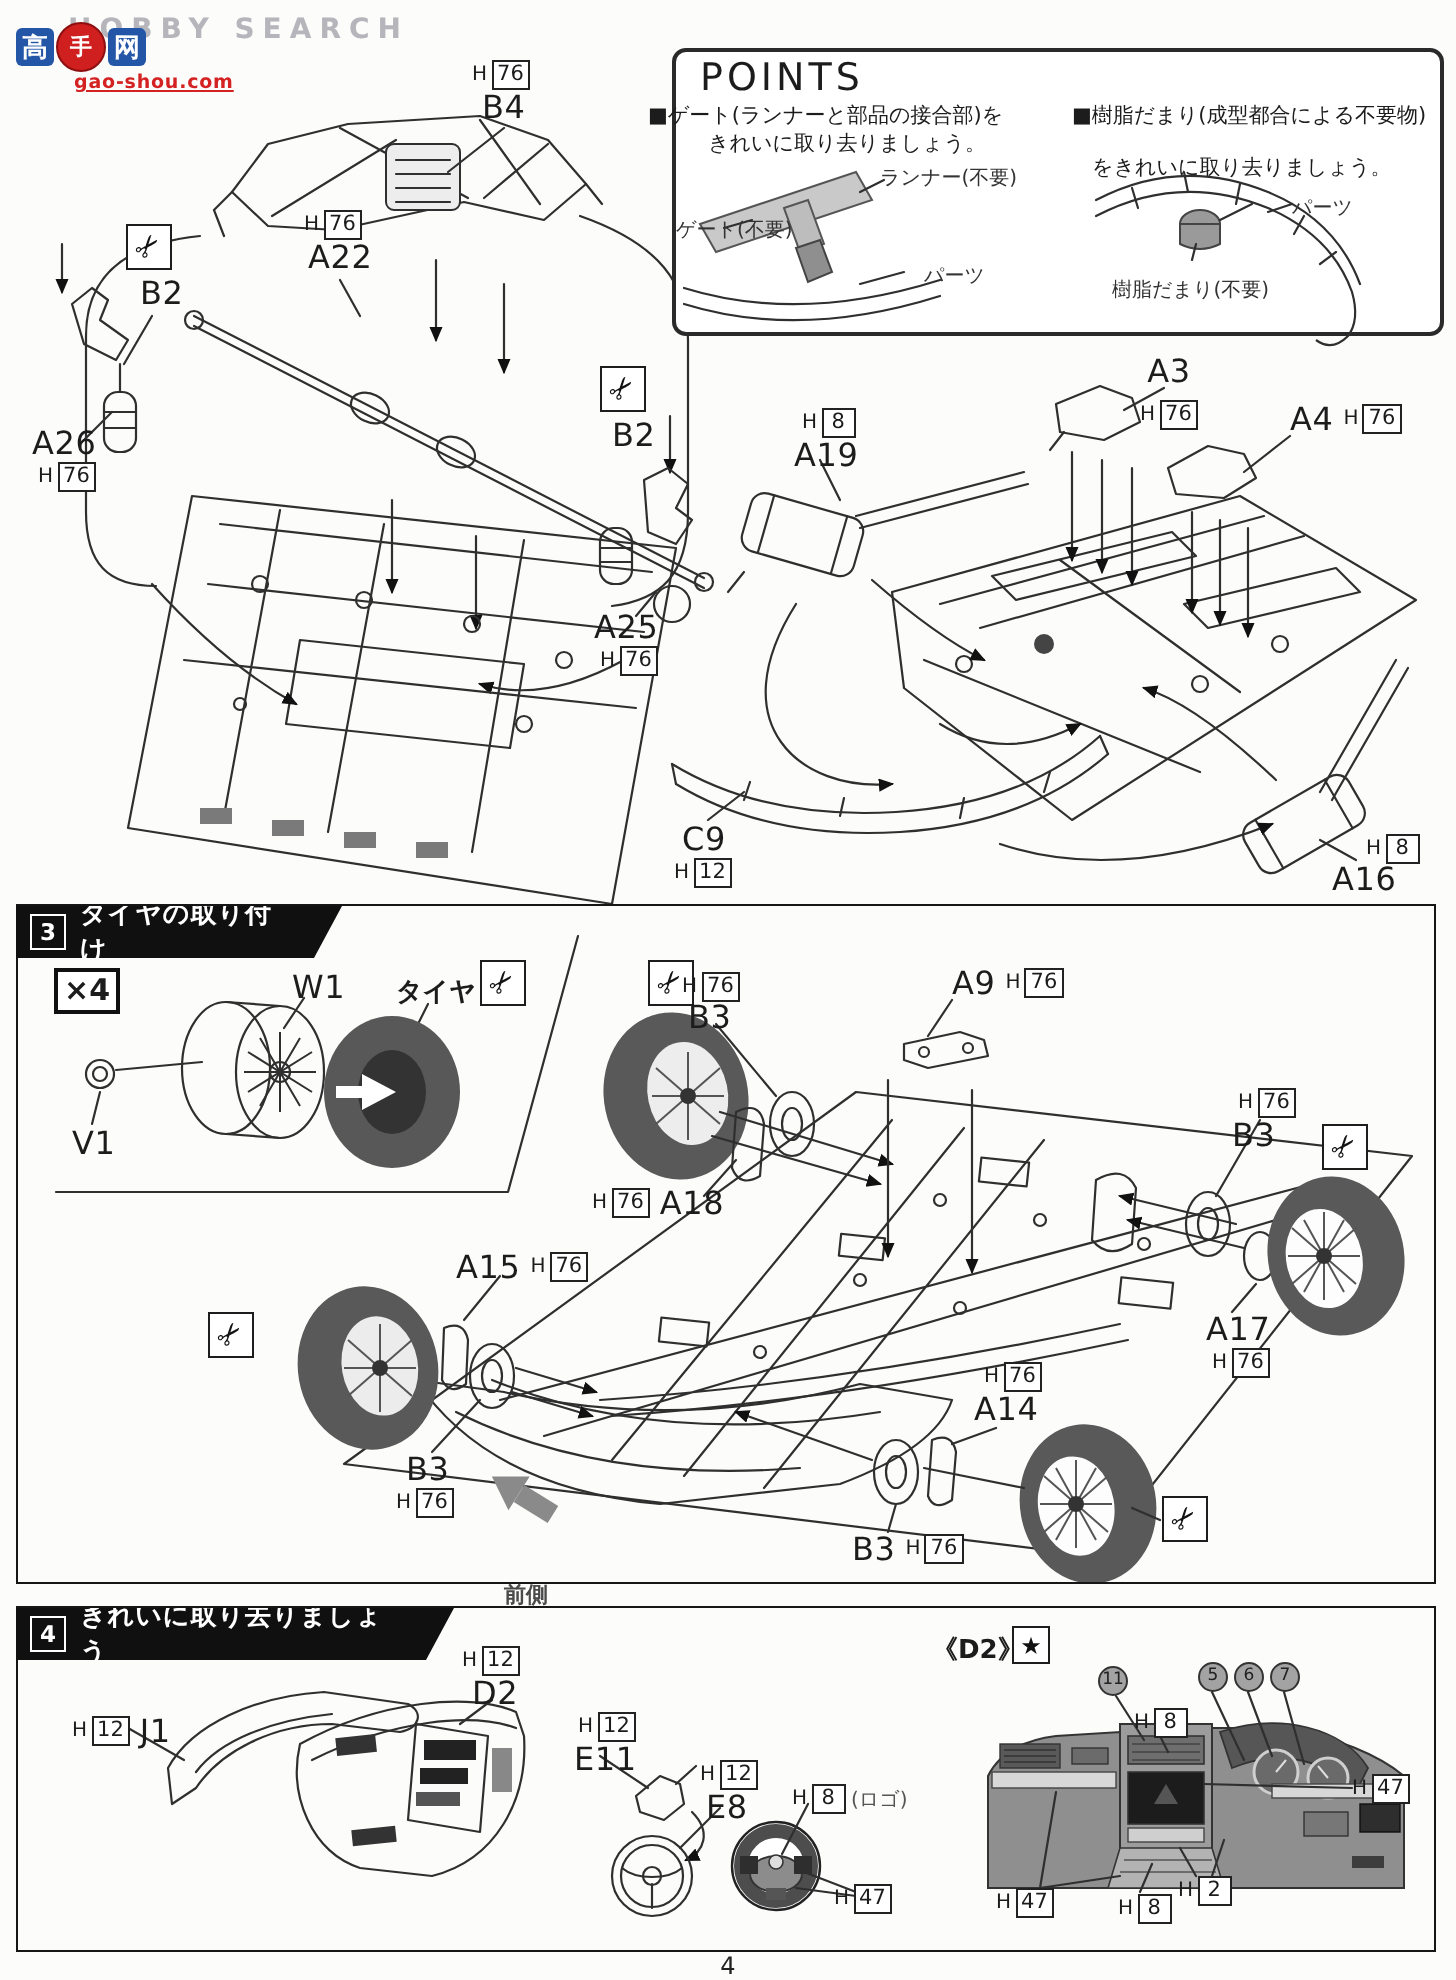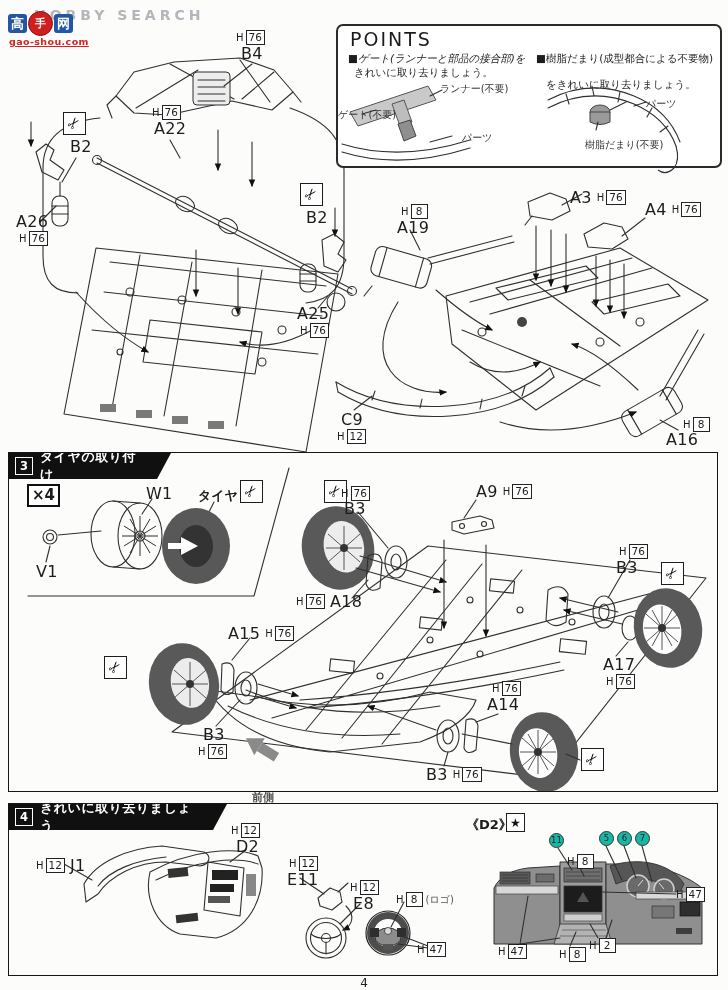--- a/index.html
+++ b/index.html
@@ -17,35 +17,35 @@
   
   .code{font-size:16px;letter-spacing:0.3px;}
   .pc{display:flex;align-items:center;gap:2px;font-size:10px;}
   .pn{display:inline-block;border:1.3px solid #222;background:#fff;padding:0 2px;min-width:11px;
       text-align:center;font-size:10.5px;line-height:13px;}
   .row{display:flex;align-items:center;gap:5px;}
   .scis{width:21px;height:21px;border:1.7px solid #1d1d1d;background:#fff;display:grid;place-items:center;}
   .scis span{display:inline-block;transform:rotate(-50deg);font-size:15px;color:#111;line-height:1;}
   .mult{border:2.6px solid #101010;background:#fff;font-weight:bold;font-size:15px;padding:0 3px;line-height:19px;}
   .circn{display:inline-grid;place-items:center;width:13px;height:13px;border:1.1px solid #333;
-         border-radius:50%;font-size:8.5px;line-height:1;background:#14b8a6;color:#222;}
+         border-radius:50%;font-size:8.5px;line-height:1;background:#a3a3a3;color:#222;}
   .starbox{width:17px;height:17px;border:1.6px solid #1d1d1d;background:#fff;display:grid;place-items:center;
          font-size:12px;color:#111;}
   
   .pointsbox{position:absolute;left:336px;top:24px;width:382px;height:140px;border:2px solid #2a2a2a;
          border-radius:7px;background:#fff;}
   .ptitle{font-size:19px;font-weight:normal;letter-spacing:2px;}
   .pnote{font-size:10.5px;line-height:1.3;}
   .plab{font-size:10px;color:#333;}
   
   .wmbox{width:19px;height:19px;border-radius:3px;background:#2456a8;color:#fff;display:grid;
          place-items:center;font-size:13px;font-weight:bold;}
   .wmc{width:23px;height:23px;border-radius:50%;background:#cf1f1f;color:#fff;display:grid;
          place-items:center;font-size:11px;font-weight:bold;border:1px solid #8e0f0f;}
-  .wmsite{font-size:9.5px;font-weight:bold;color:#d42222;text-decoration:underline;letter-spacing:0.4px;}
+  .wmsite{font-size:9.5px;font-weight:bold;color:#d42222;text-decoration:underline;letter-spacing:0.4px;margin-left:28px;}
   .ghost{font-size:14px;font-weight:bold;letter-spacing:4px;color:rgba(168,168,175,0.85);}
   .front{font-size:11px;font-weight:bold;color:#4a4a4a;}
   .pagenum{font-size:12px;color:#222;}
   .dtitle{font-size:13px;font-weight:bold;}
   svg{position:absolute;left:0;top:0;}
   .ln{stroke:#2f2f2f;fill:none;stroke-width:1.1;stroke-linejoin:round;stroke-linecap:round;}
 </style>
 </head>
 <body>
 
@@ -346,21 +346,21 @@
   <div class="abs ghost" style="left:34px;top:7px;">HOBBY SEARCH</div>
   <div class="abs" style="left:8px;top:11px;display:flex;align-items:center;gap:1px;z-index:9;">
     <span class="wmbox">高</span>
     <span class="wmc">手</span>
     <span class="wmbox">网</span>
   </div>
   <div class="abs wmsite" style="left:9px;top:36px;z-index:9;">gao-shou.com</div>
 
   <div class="pointsbox"></div>
   <div class="abs ptitle" style="left:350px;top:28px;">POINTS</div>
-  <div class="abs pnote" style="left:348px;top:52px;font-style:italic;">■ゲート(ランナーと部品の接合部)を</div>
+  <div class="abs pnote" style="left:324px;top:52px;">■ゲート(ランナーと部品の接合部)を</div>
   <div class="abs pnote" style="left:354px;top:66px;">きれいに取り去りましょう。</div>
   <div class="abs pnote" style="left:536px;top:52px;">■樹脂だまり(成型都合による不要物)</div>
   <div class="abs pnote" style="left:546px;top:78px;">をきれいに取り去りましょう。</div>
   <svg width="728" height="990" viewBox="0 0 728 990" style="pointer-events:none;">
     <g>
       <path d="M350,112 L428,86 L436,100 L358,126 Z" fill="#c9c9c9" stroke="#555" stroke-width="1"></path>
       <path d="M392,104 l12,-4 8,22 -12,4 z" fill="#bdbdbd" stroke="#555" stroke-width="1"></path>
       <path d="M398,124 l12,-4 6,16 -12,5 z" fill="#8f8f8f" stroke="#444" stroke-width="1"></path>
       <path class="ln" d="M342,144 Q400,162 470,140 M342,152 Q400,170 470,148"></path>
       <path class="ln" d="M442,90 L430,96 M362,114 L376,110 M452,136 L430,142"></path>
@@ -371,21 +371,21 @@
       <ellipse cx="600" cy="112" rx="10" ry="7" fill="#9a9a9a" stroke="#444" stroke-width="1"></ellipse>
       <path d="M590,112 h20 v10 q-10,5 -20,0 z" fill="#9a9a9a" stroke="#444" stroke-width="1"></path>
       <path class="ln" d="M610,110 L626,102 M646,102 L634,106 M596,130 L598,122"></path>
       <path d="M676,146 q4,14 -2,22 q-8,8 -16,2" fill="none" stroke="#2f2f2f" stroke-width="1.1"></path>
     </g>
   </svg>
   <div class="abs plab" style="left:440px;top:82px;">ランナー(不要)</div>
   <div class="abs plab" style="left:338px;top:108px;">ゲート(不要)</div>
   <div class="abs plab" style="left:462px;top:131px;">パーツ</div>
   <div class="abs plab" style="left:646px;top:97px;">パーツ</div>
-  <div class="abs plab" style="left:585px;top:138px;">樹脂だまり(不要)</div>
+  <div class="abs plab" style="left:556px;top:138px;">樹脂だまり(不要)</div>
 
   <div class="abs pc" style="left:236px;top:30px;">
     <span>H</span>
       <span class="pn">76</span>
   </div>
   <div class="abs code" style="left:241px;top:44px;">B4</div>
 
   <div class="abs pc" style="left:152px;top:105px;">
     <span>H</span>
       <span class="pn">76</span>
@@ -407,21 +407,21 @@
       <span>✂</span>
     </div>
   <div class="abs code" style="left:306px;top:208px;">B2</div>
 
   <div class="abs code" style="left:297px;top:304px;">A25</div>
   <div class="abs pc" style="left:300px;top:323px;">
     <span>H</span>
       <span class="pn">76</span>
   </div>
 
-  <div class="abs row" style="left:570px;top:188px;">
+  <div class="abs row" style="left:570px;top:176px;flex-direction:column;">
     <span class="code">A3</span>
     <span class="pc">
         <span>H</span>
         <span class="pn">76</span>
       </span>
   </div>
   <div class="abs row" style="left:631px;top:200px;margin-left:14px;">
     <span class="code">A4</span>
     <span class="pc">
         <span>H</span>

